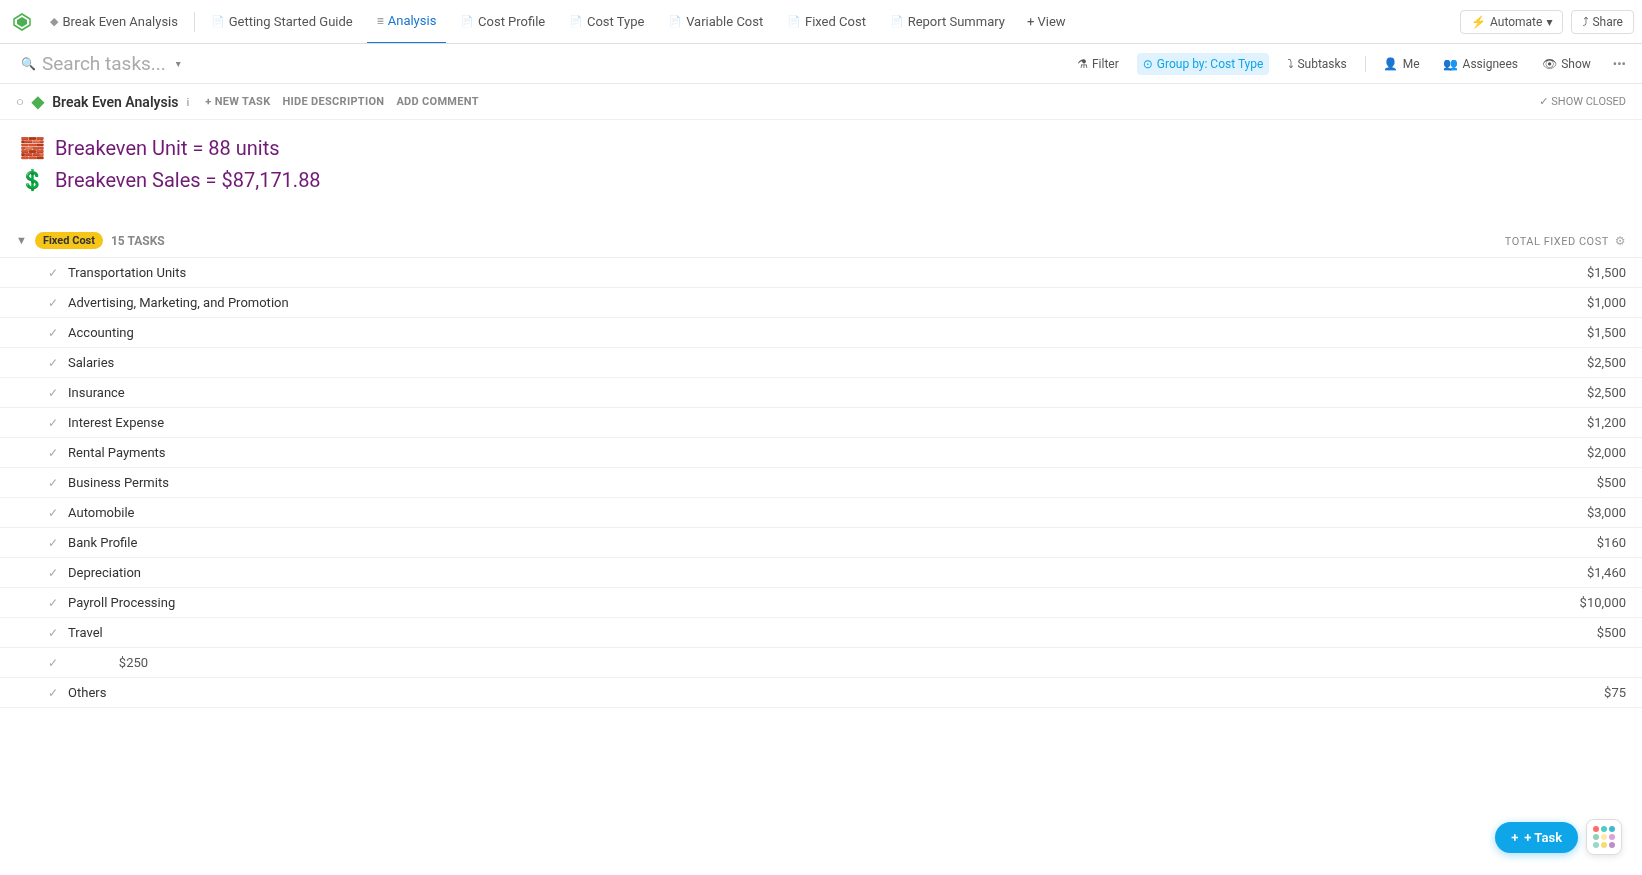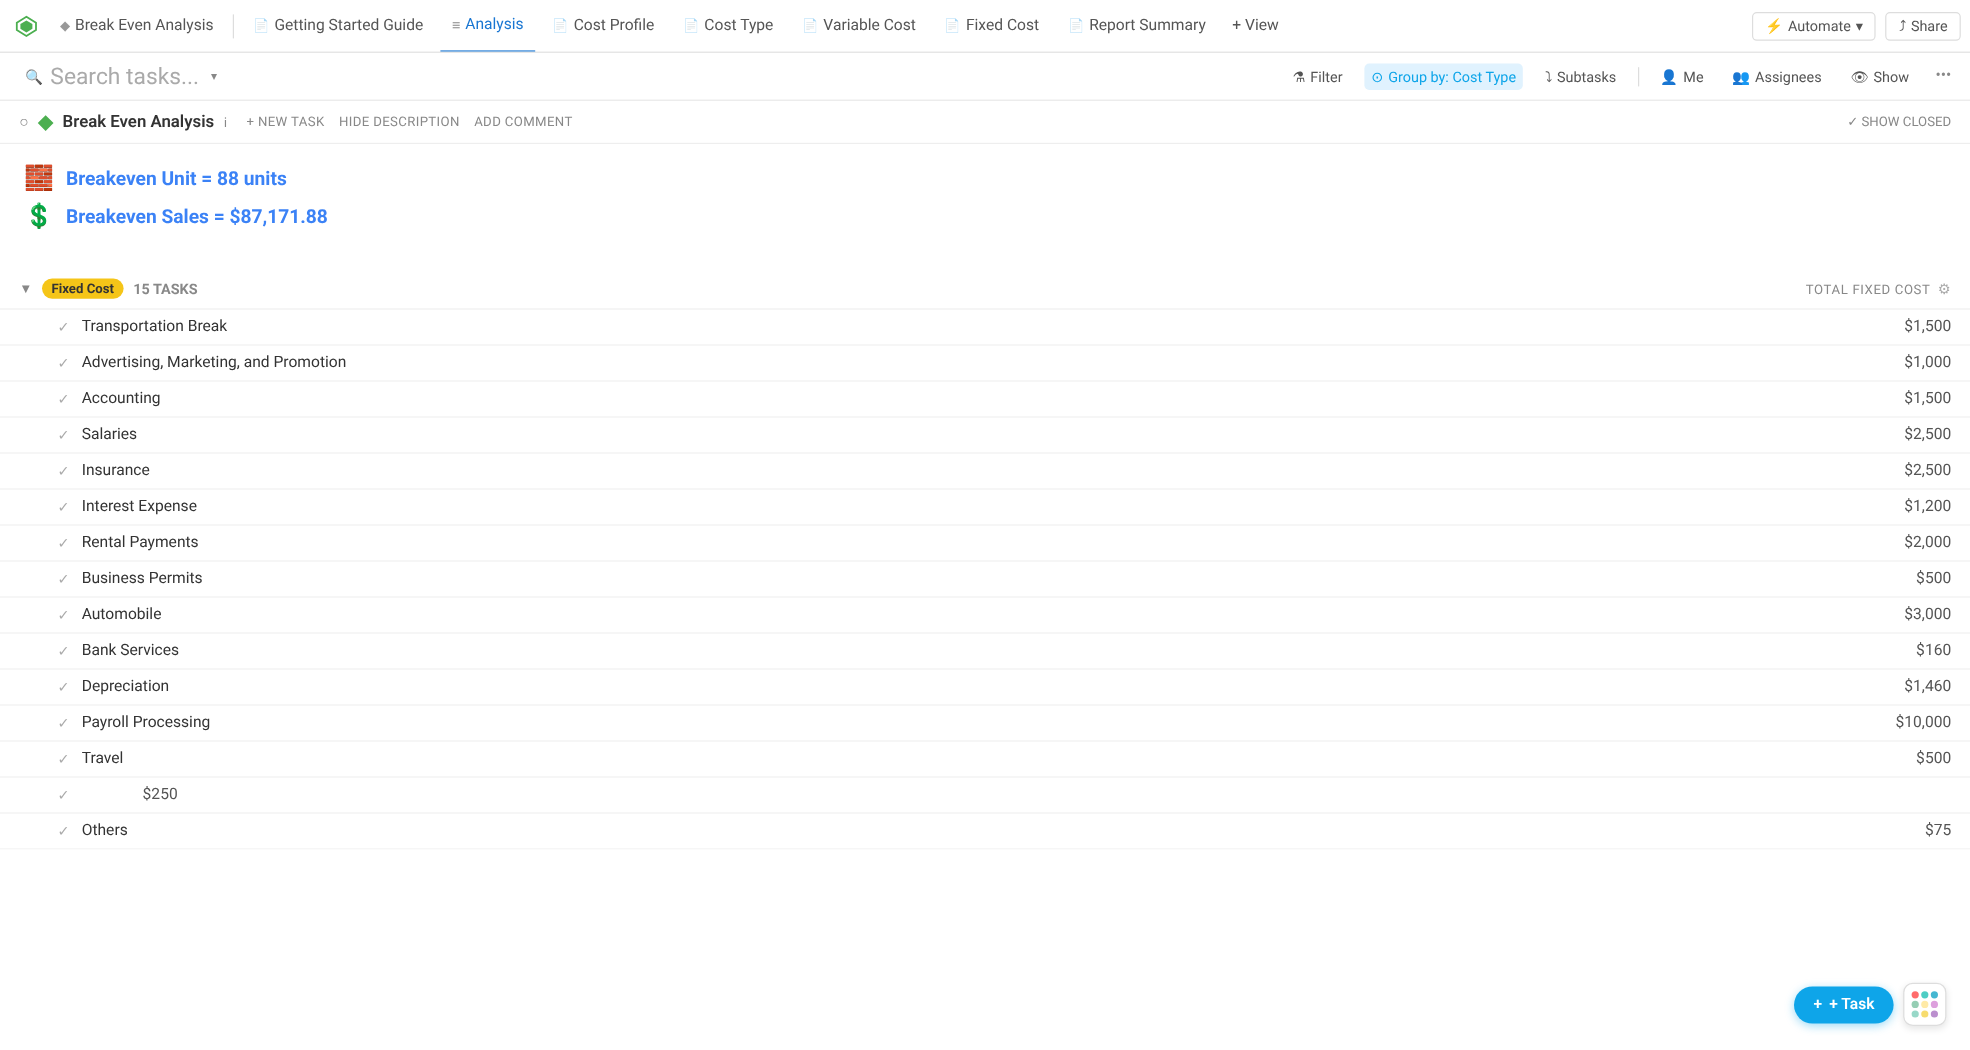--- a/index.html
+++ b/index.html
@@ -55,29 +55,29 @@
     
     .project-header {
       display: flex; align-items: center; padding: 8px 16px; gap: 8px;
       border-bottom: 1px solid #eee;
     }
     .project-collapse { cursor: pointer; color: #888; }
     .project-icon { color: #4caf50; font-size: 16px; font-weight: bold; }
     .project-title { font-size: 14px; font-weight: 600; color: #333; }
     .project-info-icon { color: #888; font-size: 11px; cursor: pointer; }
     .project-actions { display: flex; gap: 12px; margin-left: 8px; }
-    .proj-action-btn { font-size: 11px; color: #888; cursor: pointer; font-weight: 400; letter-spacing: 0.3px; }
+    .proj-action-btn { font-size: 11px; color: #888; cursor: pointer; font-weight: 700; letter-spacing: 0.3px; }
     .proj-action-btn.new-task { color: #888; }
     .show-closed-btn { margin-left: auto; font-size: 11px; color: #888; cursor: pointer; }
 
     
     .summary-section { padding: 16px 20px 8px 20px; }
     .summary-item { display: flex; align-items: center; gap: 10px; margin-bottom: 8px; }
     .summary-emoji { font-size: 20px; }
-    .summary-text { font-size: 16px; font-weight: 700; color: #3b82f6; }
+    .summary-text { font-size: 20px; font-weight: 400; color: #701a75; }
 
     
     .group-header {
       display: flex; align-items: center; padding: 8px 16px; margin-top: 16px;
       gap: 8px; border-bottom: 1px solid #eee;
     }
     .group-collapse { cursor: pointer; color: #888; font-size: 11px; }
     .group-badge {
       background: #f5c518; color: #333; font-size: 11px; font-weight: 700;
       padding: 2px 8px; border-radius: 10px;
@@ -260,21 +260,21 @@
     <span class="group-count">15 TASKS</span>
     <div class="group-col-header">
       <span>TOTAL FIXED COST</span>
       <span class="col-header-icon">⚙</span>
     </div>
   </div>
 
   <div id="task-list">
       <div class="task-row">
     <span class="task-check">✓</span>
-    <span class="task-name">Transportation Break</span>
+    <span class="task-name">Transportation Units</span>
     <span class="task-value">$1,500</span>
   </div>
       <div class="task-row">
     <span class="task-check">✓</span>
     <span class="task-name">Advertising, Marketing, and Promotion</span>
     <span class="task-value">$1,000</span>
   </div>
       <div class="task-row">
     <span class="task-check">✓</span>
     <span class="task-name">Accounting</span>
@@ -305,21 +305,21 @@
     <span class="task-name">Business Permits</span>
     <span class="task-value">$500</span>
   </div>
       <div class="task-row">
     <span class="task-check">✓</span>
     <span class="task-name">Automobile</span>
     <span class="task-value">$3,000</span>
   </div>
       <div class="task-row">
     <span class="task-check">✓</span>
-    <span class="task-name">Bank Services</span>
+    <span class="task-name">Bank Profile</span>
     <span class="task-value">$160</span>
   </div>
       <div class="task-row">
     <span class="task-check">✓</span>
     <span class="task-name">Depreciation</span>
     <span class="task-value">$1,460</span>
   </div>
       <div class="task-row">
     <span class="task-check">✓</span>
     <span class="task-name">Payroll Processing</span>

